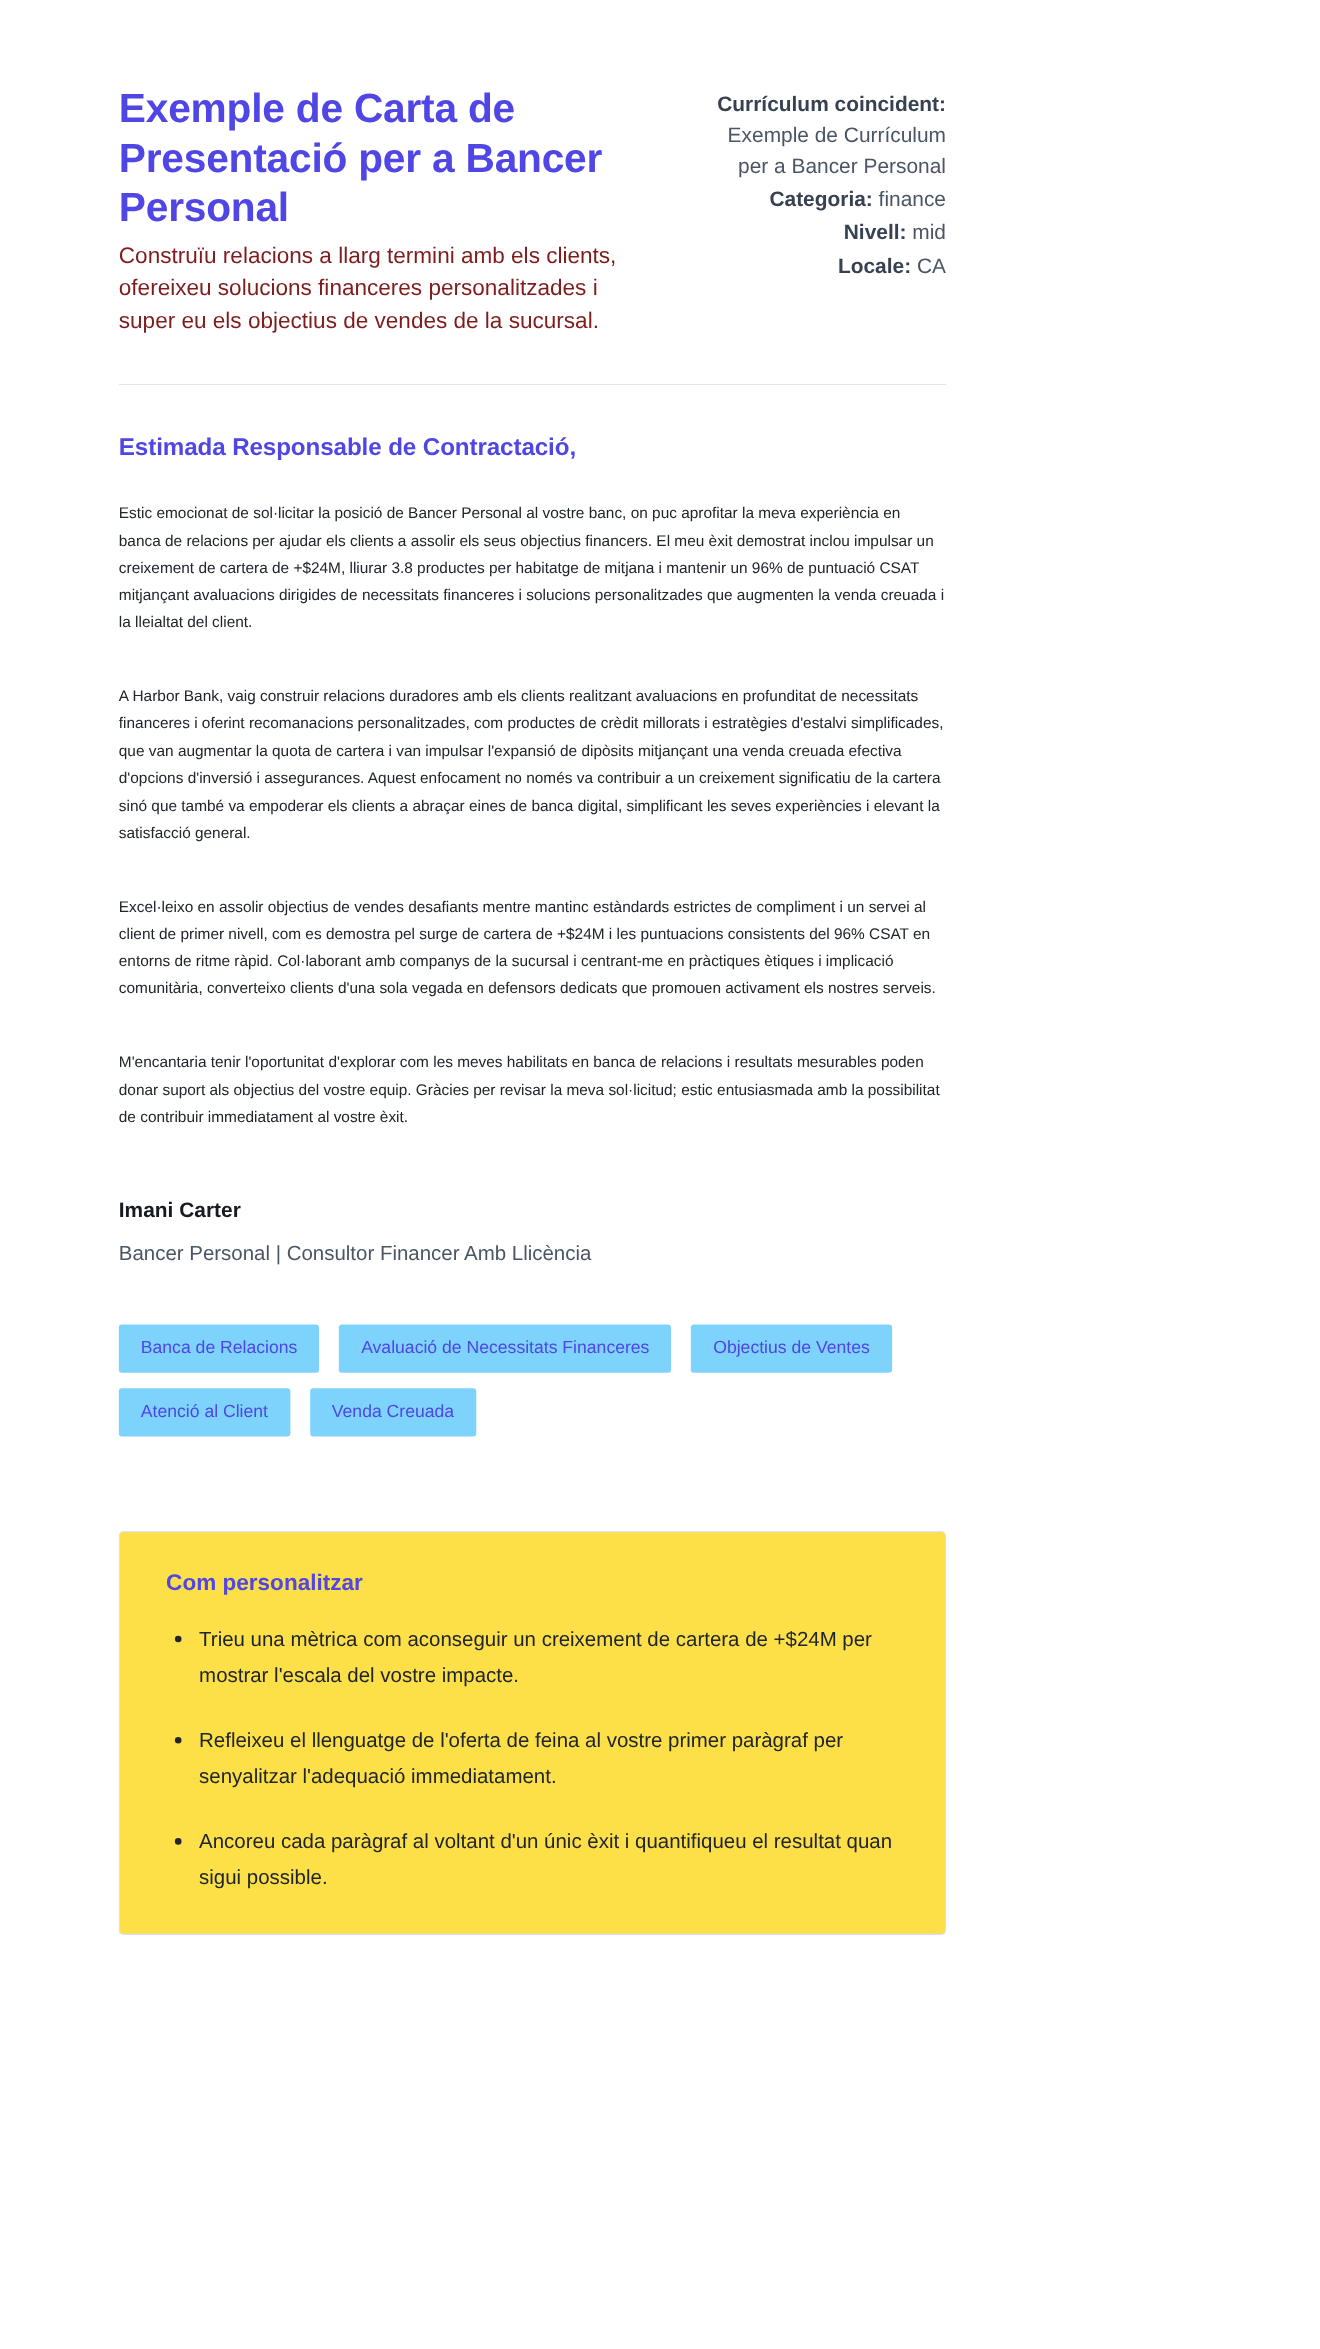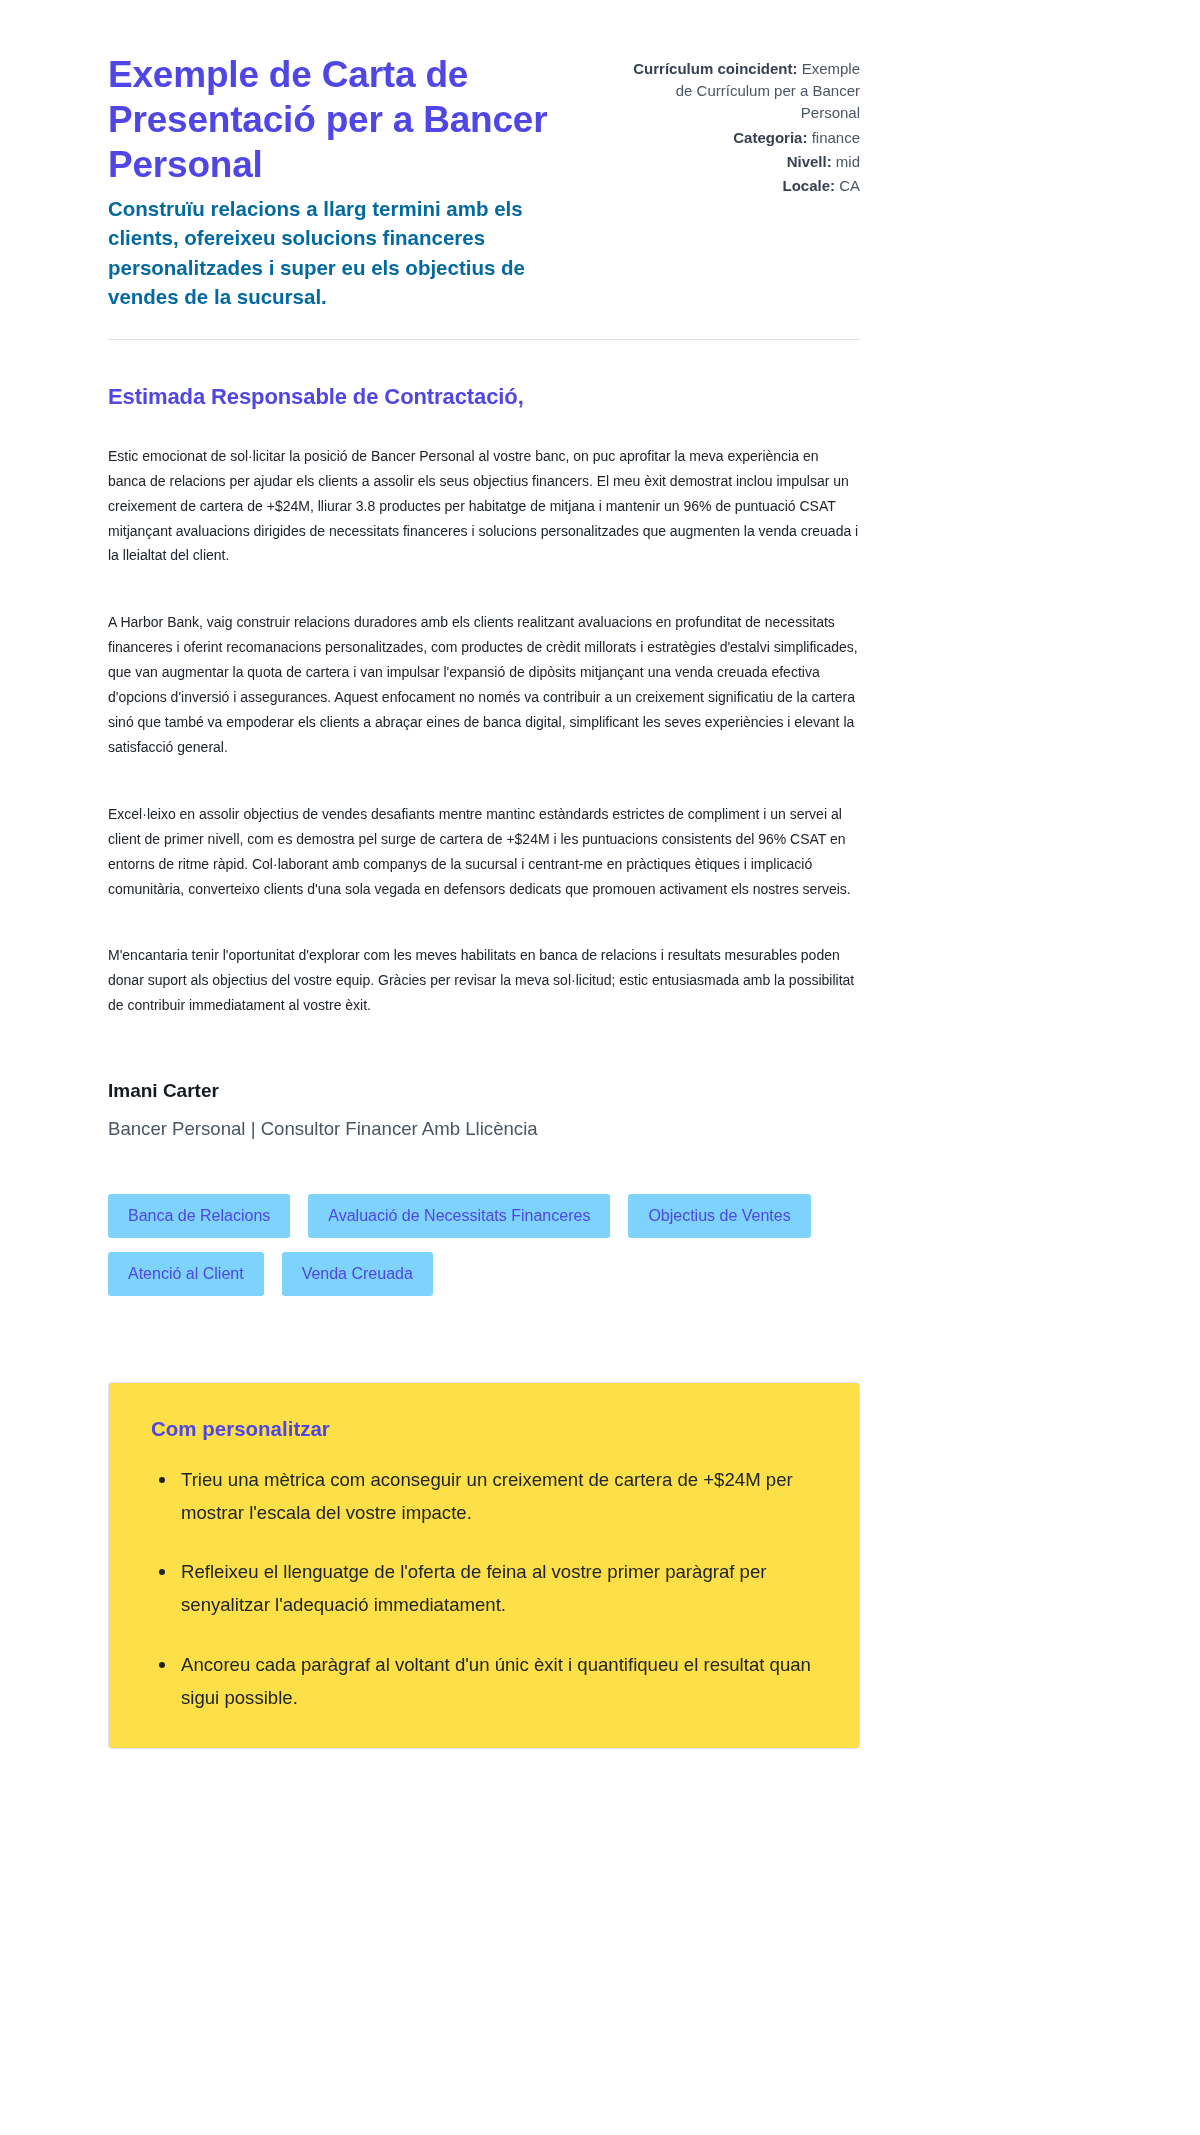--- a/index.html
+++ b/index.html
@@ -10,21 +10,21 @@
   body {
     width: 1200px;
     min-height: 2135px;
     font-family: "Liberation Sans", sans-serif;
     color: #2e3440;
     -webkit-font-smoothing: antialiased;
   }
   .page {
     width: 956px;
     box-sizing: border-box;
-    padding: 52px 96px 40px 108px;
+    padding: 76px 96px 40px 108px;
   }
 
   
   .header {
     display: flex;
     align-items: flex-start;
     justify-content: space-between;
     gap: 34px;
   }
   .header-left {
@@ -33,32 +33,32 @@
   }
   .doc-title {
     margin: 0;
     font-size: 37px;
     line-height: 1.22;
     font-weight: bold;
     color: #4f46e5;
     letter-spacing: -0.2px;
   }
   .doc-subtitle {
-    margin: 7px 0 0 0;
+    margin: 7px 0 15px 0;
     font-size: 20.5px;
     line-height: 1.42;
-    font-weight: bold;
-    color: #0369a1;
+    font-weight: normal;
+    color: #7f1d1d;
     max-width: 700px;
   }
   .meta {
     flex: 0 0 auto;
     width: 228px;
     text-align: right;
-    font-size: 15px;
+    font-size: 19px;
     line-height: 1.48;
     color: #4b5563;
     padding-top: 6px;
   }
   .meta-row { margin-bottom: 2px; }
   .meta-label {
     font-weight: bold;
     color: #374151;
   }
   .meta-value { font-weight: normal; color: #4b5563; }

